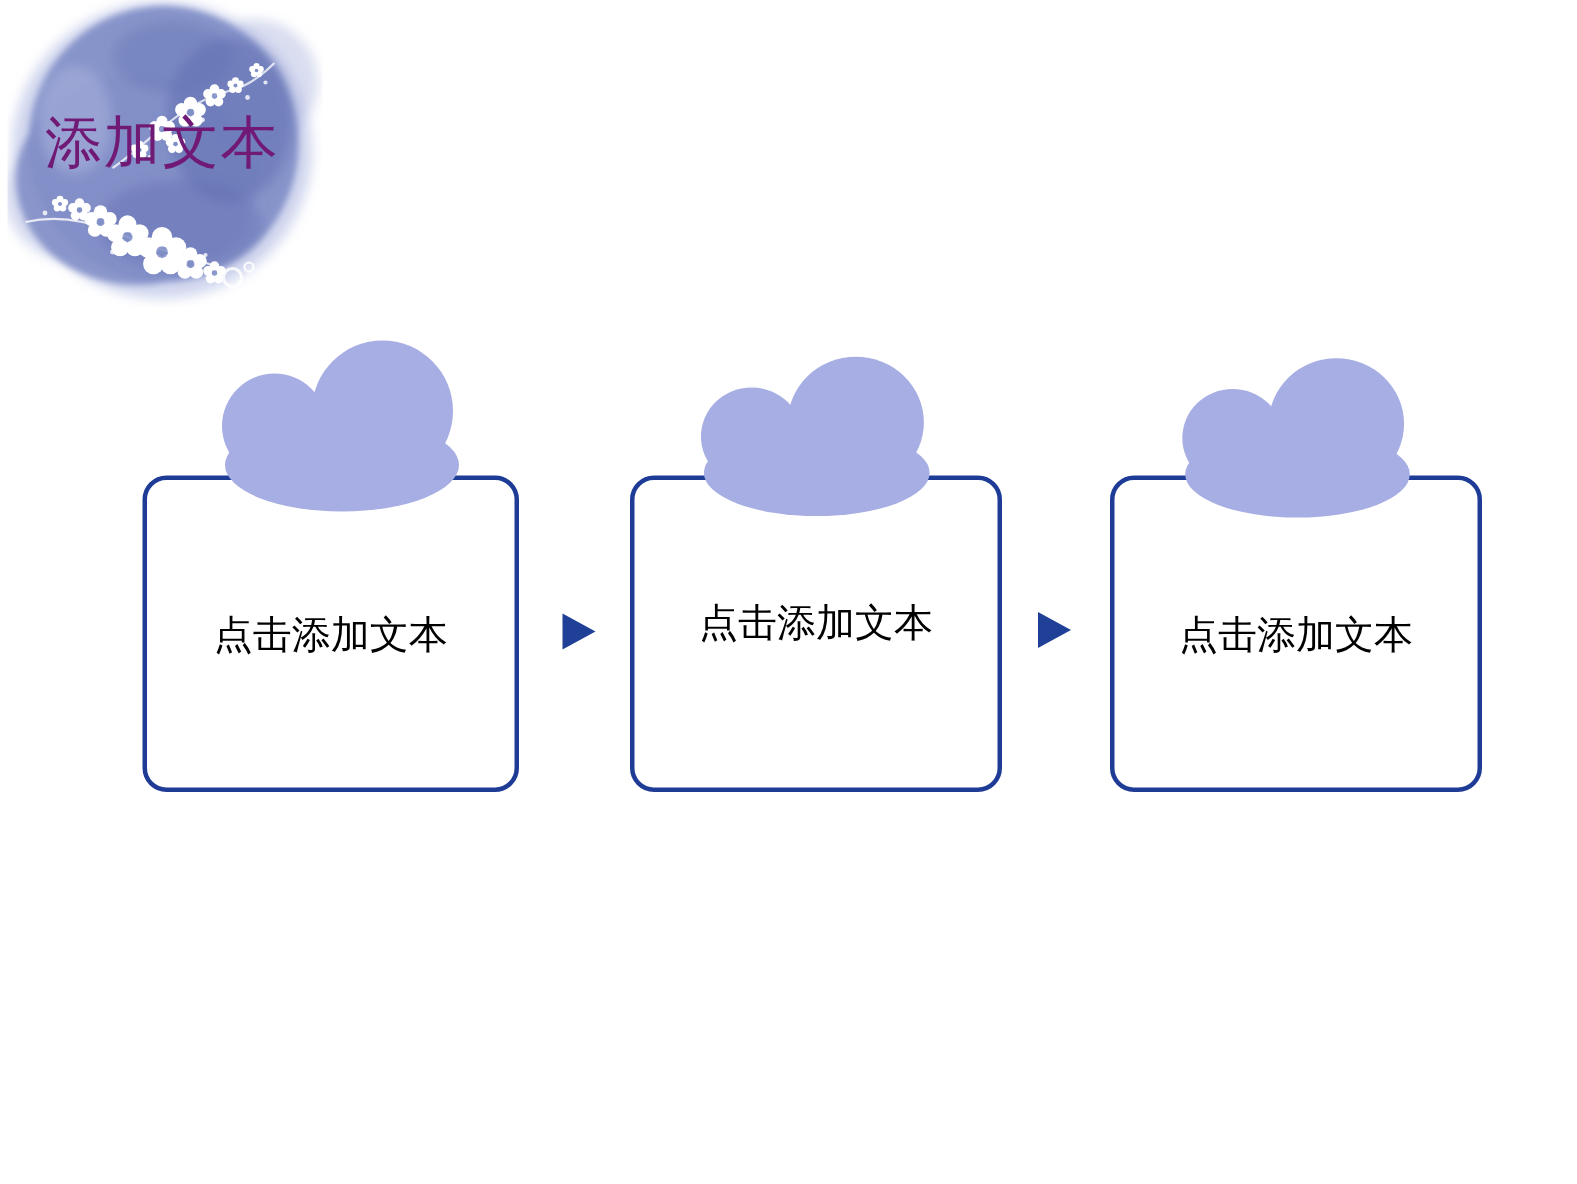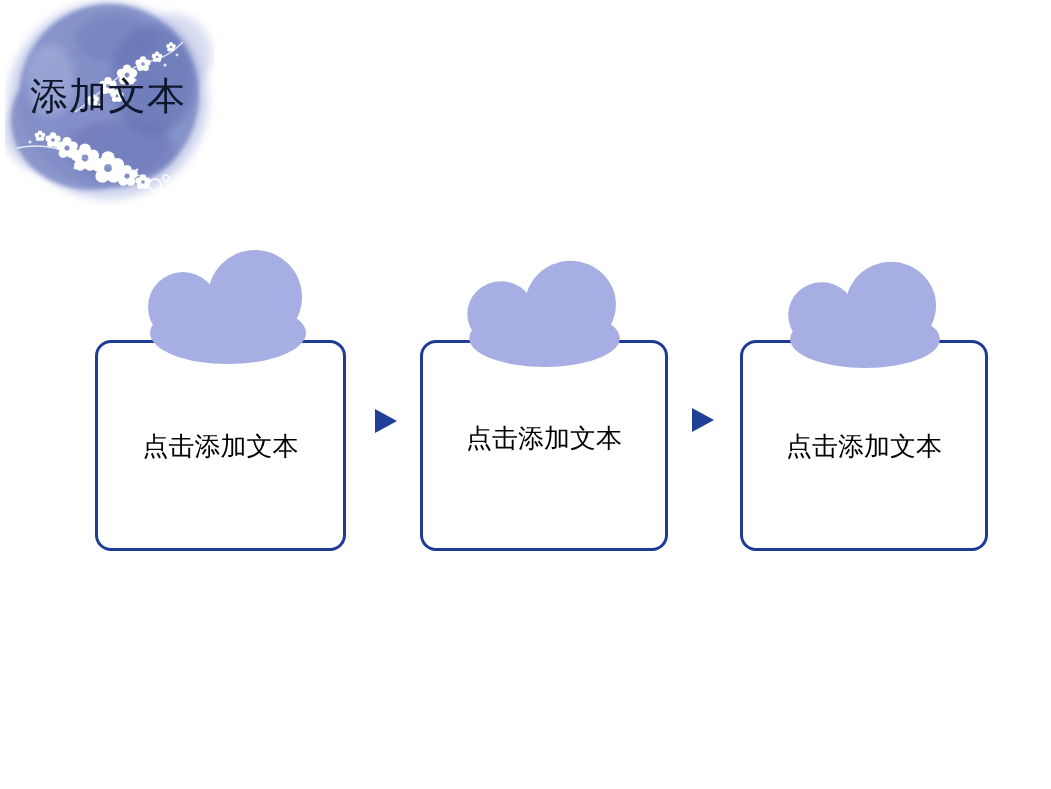--- a/index.html
+++ b/index.html
@@ -13,21 +13,21 @@
   
   .blob{position:absolute;left:5px;top:0;}
   
   .title{
     position:absolute;left:30px;top:74px;
     margin:0;font-size:38px;font-weight:400;line-height:44px;
     letter-spacing:1px;z-index:3;
   }
   
   .step{
-    position:absolute;top:340px;height:211px;
+    position:absolute;top:317px;height:211px;
     background:#fff;
     border:3px solid #eab308;
     border-radius:16px;
     box-sizing:border-box;
     display:flex;align-items:center;justify-content:center;
   }
   .step-1{left:95px;width:251px;}
   .step-2{left:420px;width:248px;}
   .step-3{left:740px;width:248px;}
   .step .label{
@@ -124,21 +124,21 @@
       </g>
       <g fill="#fff" opacity="0.8">
         <circle cx="25" cy="142" r="1.6"></circle>
           <circle cx="70" cy="168" r="1.6"></circle>
         <circle cx="115" cy="182" r="1.6"></circle>
           <circle cx="132" cy="170" r="1.4"></circle>
       </g>
     </g>
   </svg>
 
-  <h1 class="title" style="color: #0f172a;">添加文本</h1>
+  <h1 class="title" style="color: #701a75;">添加文本</h1>
 
   <div class="step step-1" style="border-color: rgb(30, 60, 150); background-color: rgb(255, 255, 255);">
     <svg class="cloud" viewBox="0 0 200 118" preserveAspectRatio="none">
       <g fill="#a7aee3">
         <ellipse cx="100" cy="86" rx="78" ry="31"></ellipse>
         <circle cx="55" cy="60" r="35"></circle>
         <circle cx="127" cy="50" r="47"></circle>
       </g>
     </svg>
     <span class="label" style="color: rgb(0, 0, 0);">点击添加文本</span>

